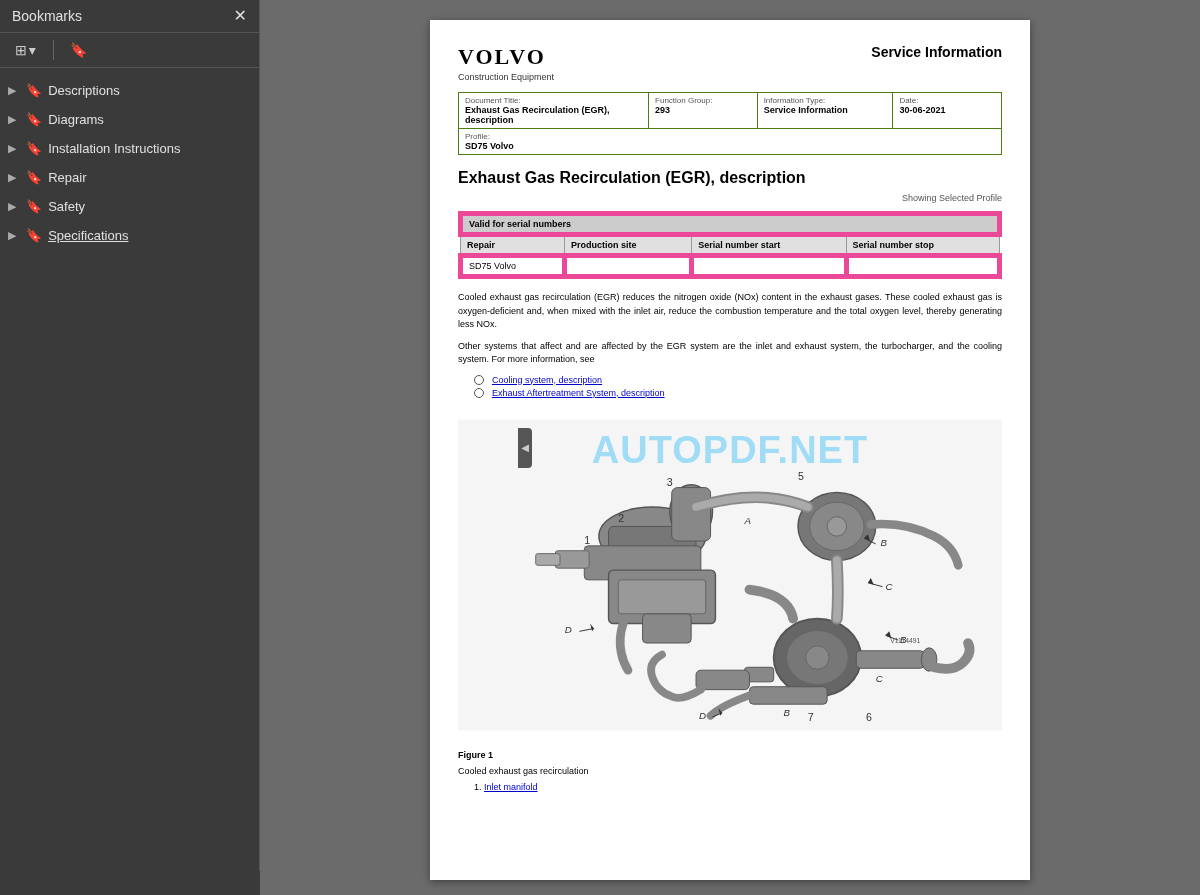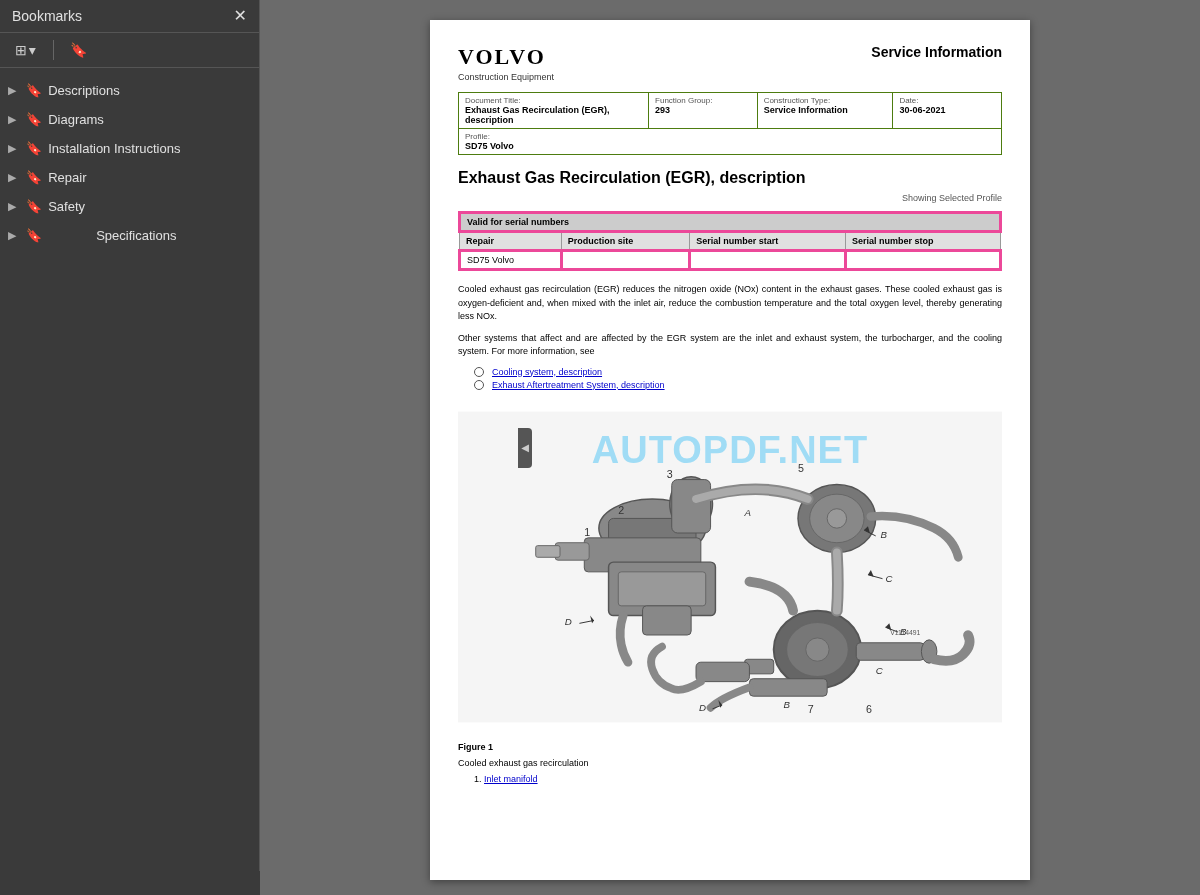--- a/index.html
+++ b/index.html
@@ -93,21 +93,21 @@
       color: #aaa;
       font-size: 13px;
       min-width: 14px;
     }
 
     .item-label {
       font-size: 13px;
     }
 
     .item-label.underlined {
-      margin-left: 48px;
+      text-decoration: underline;
     }
 
     
     .collapse-handle {
       position: absolute;
       left: 258px;
       top: 50%;
       transform: translateY(-50%);
       width: 14px;
       height: 40px;
@@ -237,21 +237,21 @@
 
     .serial-table th {
       background: #e0e0e0;
       border: 1px solid #999;
       padding: 3px 6px;
       text-align: left;
       font-weight: bold;
     }
 
     .serial-table td {
-      border: 3px solid #ec4899;
+      border: 5px solid #ec4899;
       padding: 3px 6px;
     }
 
     .serial-caption {
       background: #ccc;
       border: 1px solid #999;
       padding: 3px 6px;
       font-weight: bold;
       font-size: 9px;
     }
@@ -405,21 +405,21 @@
           <tr>
         <td style="width:35%">
           <div class="field-label">Document Title:</div>
           <div class="field-value">Exhaust Gas Recirculation (EGR), description</div>
         </td>
         <td style="width:20%">
           <div class="field-label">Function Group:</div>
           <div class="field-value">293</div>
         </td>
         <td style="width:25%">
-          <div class="field-label">Construction Type:</div>
+          <div class="field-label">Information Type:</div>
           <div class="field-value">Service Information</div>
         </td>
         <td style="width:20%">
           <div class="field-label">Date:</div>
           <div class="field-value">30-06-2021</div>
         </td>
       </tr>
       <tr>
         <td colspan="4">
           <div class="field-label">Profile:</div>

